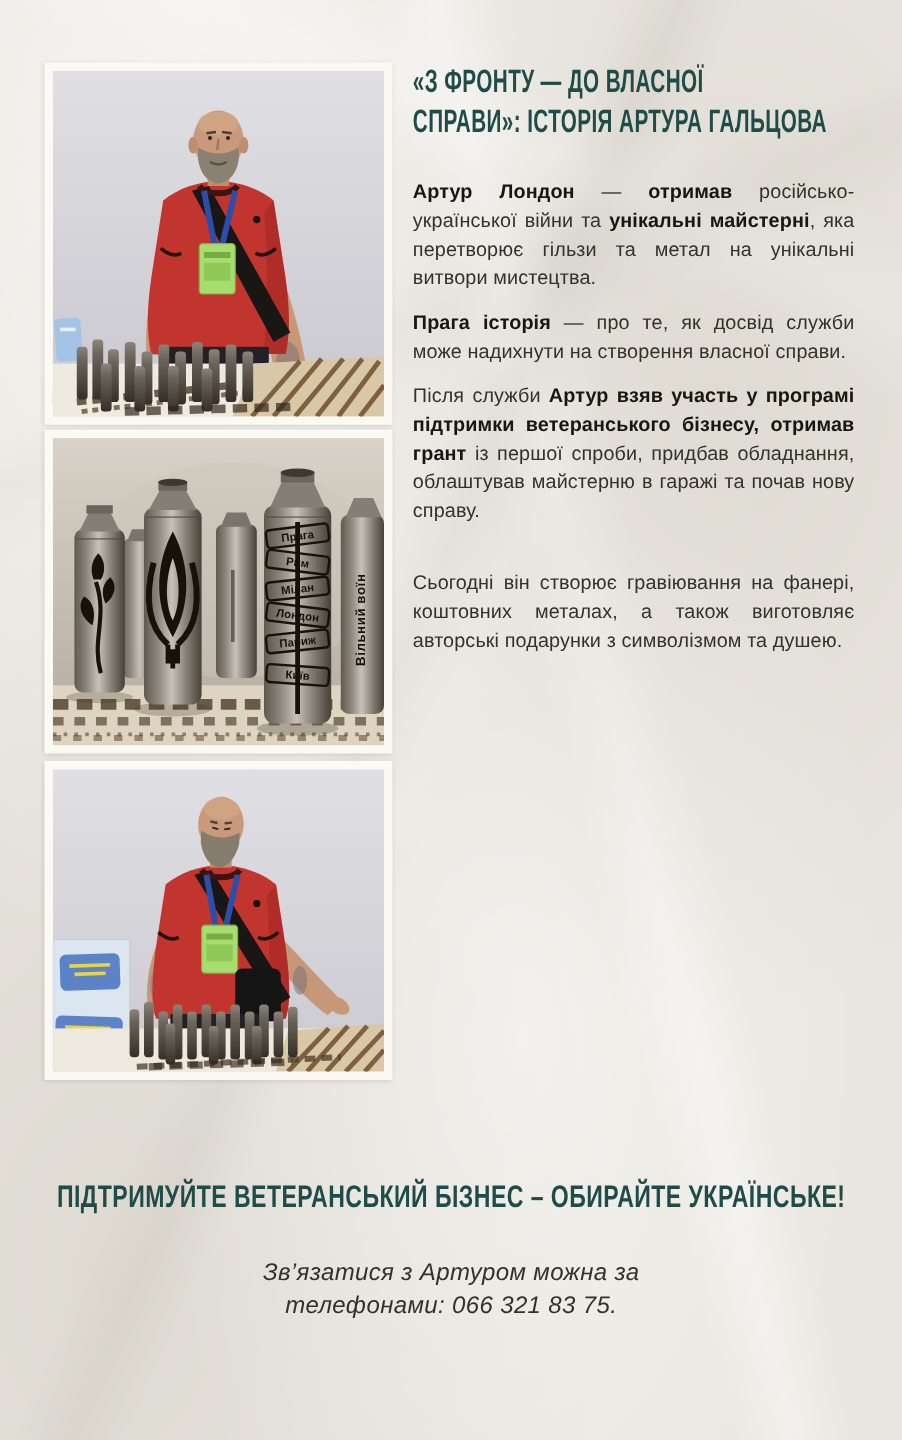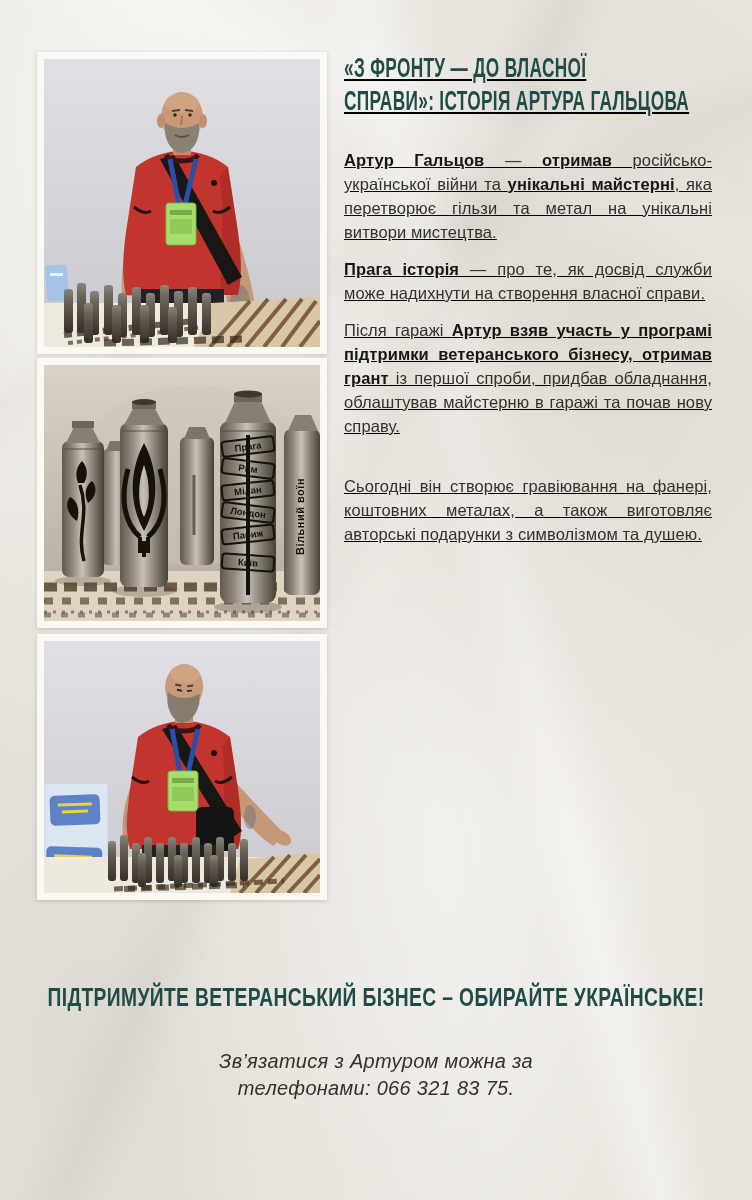--- a/index.html
+++ b/index.html
@@ -21,21 +21,21 @@
   .photo-column{position:absolute;left:37px;top:52px;width:290px;}
   .photo{
     position:absolute;left:0;margin:0;background:#fbf9f4;padding:7px;
     box-shadow:0 1px 4px rgba(70,64,52,.22);
   }
   .photo svg{display:block;}
   #ph1{top:0;}
   #ph2{top:306px;}
   #ph3{top:582px;}
   
-  .text-column{position:absolute;left:344px;top:52px;width:368px;text-decoration:underline;}
+  .text-column{position:absolute;left:344px;top:52px;width:368px;}
   h1.headline{
     margin:0;color:#1f4c49;font-weight:800;font-size:27px;line-height:33px;
     transform:scaleX(.64);transform-origin:left top;width:580px;letter-spacing:.5px;
   }
   .headline-line{white-space:nowrap;}
   .body-para{
     margin:0 0 13px 0;color:#33312d;font-size:16.5px;line-height:24px;
     text-align:justify;letter-spacing:.1px;
   }
   .body-para.first{margin-top:30px;}
@@ -331,23 +331,23 @@
         </g>
       </svg>
     </figure>
   </div>
 
   <div class="text-column">
     <h1 class="headline">
       <div class="headline-line">«З ФРОНТУ — ДО ВЛАСНОЇ</div>
       <div class="headline-line">СПРАВИ»: ІСТОРІЯ АРТУРА ГАЛЬЦОВА</div>
     </h1>
-    <p class="body-para first"><span class="b">Артур Гальцов</span><span> — </span><span class="b">отримав</span><span> російсько-української війни та </span><span class="b">унікальні майстерні</span><span>, яка перетворює гільзи та метал на унікальні витвори мистецтва.</span></p>
+    <p class="body-para first"><span class="b">Артур Лондон</span><span> — </span><span class="b">отримав</span><span> російсько-української війни та </span><span class="b">унікальні майстерні</span><span>, яка перетворює гільзи та метал на унікальні витвори мистецтва.</span></p>
     <p class="body-para"><span class="b">Прага історія</span><span> — про те, як досвід служби може надихнути на створення власної справи.</span></p>
-    <p class="body-para"><span>Після гаражі </span><span class="b">Артур взяв участь у програмі підтримки ветеранського бізнесу, отримав грант</span><span> із першої спроби, придбав обладнання, облаштував майстерню в гаражі та почав нову справу.</span></p>
+    <p class="body-para"><span>Після служби </span><span class="b">Артур взяв участь у програмі підтримки ветеранського бізнесу, отримав грант</span><span> із першої спроби, придбав обладнання, облаштував майстерню в гаражі та почав нову справу.</span></p>
     <p class="body-para spaced"><span>Сьогодні він створює гравіювання на фанері, коштовних металах, а також виготовляє авторські подарунки з символізмом та душею.</span></p>
   </div>
 
   <div class="cta-banner">ПІДТРИМУЙТЕ ВЕТЕРАНСЬКИЙ БІЗНЕС – ОБИРАЙТЕ УКРАЇНСЬКЕ!</div>
   <div class="contact-info">
     <div>Зв’язатися з Артуром можна за</div>
     <div>телефонами: 066 321 83 75.</div>
   </div>
 
 </div>

